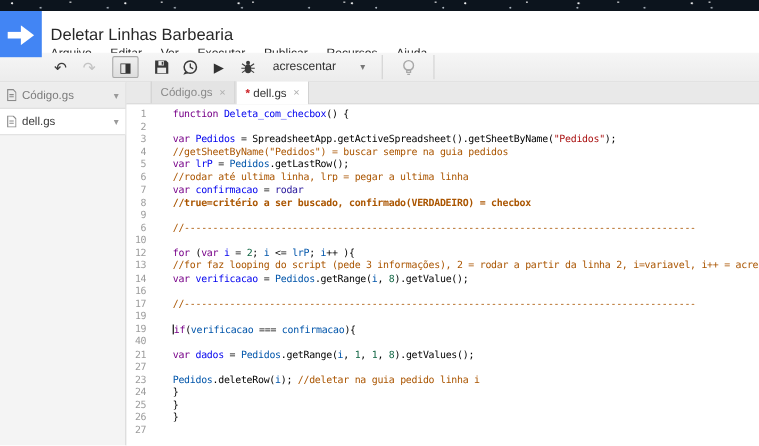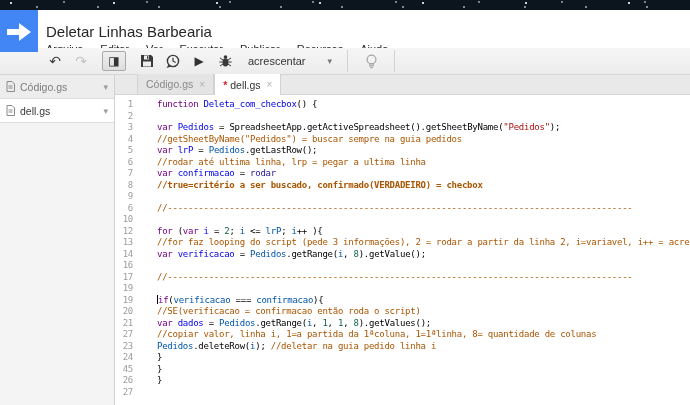--- a/index.html
+++ b/index.html
@@ -201,23 +201,23 @@
       <div class="cl"><div class="gut">9</div><div class="src"></div></div>
       <div class="cl"><div class="gut">6</div><div class="src"><span style="color: rgb(170, 85, 0);">//------------------------------------------------------------------------------------------</span></div></div>
       <div class="cl"><div class="gut">10</div><div class="src"></div></div>
       <div class="cl"><div class="gut">12</div><div class="src"><span style="color: rgb(119, 0, 136);">for</span><span style="color: rgb(0, 0, 0);"> (</span><span style="color: rgb(119, 0, 136);">var</span><span style="color: rgb(0, 0, 0);"> </span><span style="color: rgb(0, 0, 238);">i</span><span style="color: rgb(0, 0, 0);"> = </span><span style="color: rgb(17, 102, 68);">2</span><span style="color: rgb(0, 0, 0);">; </span><span style="color: rgb(0, 85, 170);">i</span><span style="color: rgb(0, 0, 0);"> &lt;= </span><span style="color: rgb(0, 85, 170);">lrP</span><span style="color: rgb(0, 0, 0);">; </span><span style="color: rgb(0, 85, 170);">i</span><span style="color: rgb(0, 0, 0);">++ ){</span></div></div>
       <div class="cl"><div class="gut">13</div><div class="src"><span style="color: rgb(170, 85, 0);">//for faz looping do script (pede 3 informações), 2 = rodar a partir da linha 2, i=variavel, i++ = acrescentar</span></div></div>
       <div class="cl"><div class="gut">14</div><div class="src"><span style="color: rgb(119, 0, 136);">var</span><span style="color: rgb(0, 0, 0);"> </span><span style="color: rgb(0, 0, 238);">verificacao</span><span style="color: rgb(0, 0, 0);"> = </span><span style="color: rgb(0, 85, 170);">Pedidos</span><span style="color: rgb(0, 0, 0);">.getRange(</span><span style="color: rgb(0, 85, 170);">i</span><span style="color: rgb(0, 0, 0);">, </span><span style="color: rgb(17, 102, 68);">8</span><span style="color: rgb(0, 0, 0);">).getValue();</span></div></div>
       <div class="cl"><div class="gut">16</div><div class="src"></div></div>
       <div class="cl"><div class="gut">17</div><div class="src"><span style="color: rgb(170, 85, 0);">//------------------------------------------------------------------------------------------</span></div></div>
       <div class="cl"><div class="gut">19</div><div class="src"></div></div>
       <div class="cl"><div class="gut">19</div><div class="src"><span class="caret-bar"></span><span style="color: rgb(119, 0, 136);">if</span><span style="color: rgb(0, 0, 0);">(</span><span style="color: rgb(0, 85, 170);">verificacao</span><span style="color: rgb(0, 0, 0);"> === </span><span style="color: rgb(0, 85, 170);">confirmacao</span><span style="color: rgb(0, 0, 0);">){</span></div></div>
-      <div class="cl"><div class="gut">20</div><div class="src"><span style="color: rgb(170, 85, 0);">//SE(verificacao = confirmacao então roda o script)</span></div></div>
+      <div class="cl"><div class="gut">40</div></div>
       <div class="cl"><div class="gut">21</div><div class="src"><span style="color: rgb(119, 0, 136);">var</span><span style="color: rgb(0, 0, 0);"> </span><span style="color: rgb(0, 0, 238);">dados</span><span style="color: rgb(0, 0, 0);"> = </span><span style="color: rgb(0, 85, 170);">Pedidos</span><span style="color: rgb(0, 0, 0);">.getRange(</span><span style="color: rgb(0, 85, 170);">i</span><span style="color: rgb(0, 0, 0);">, </span><span style="color: rgb(17, 102, 68);">1</span><span style="color: rgb(0, 0, 0);">, </span><span style="color: rgb(17, 102, 68);">1</span><span style="color: rgb(0, 0, 0);">, </span><span style="color: rgb(17, 102, 68);">8</span><span style="color: rgb(0, 0, 0);">).getValues();</span></div></div>
-      <div class="cl"><div class="gut">27</div><div class="src"><span style="color: rgb(170, 85, 0);">//copiar valor, linha i, 1=a partida da 1ªcoluna, 1=1ªlinha, 8= quantidade de colunas</span></div></div>
+      <div class="cl"><div class="gut">27</div></div>
       <div class="cl"><div class="gut">23</div><div class="src"><span style="color: rgb(0, 85, 170);">Pedidos</span><span style="color: rgb(0, 0, 0);">.deleteRow(</span><span style="color: rgb(0, 85, 170);">i</span><span style="color: rgb(0, 0, 0);">); </span><span style="color: rgb(170, 85, 0);">//deletar na guia pedido linha i</span></div></div>
       <div class="cl"><div class="gut">24</div><div class="src"><span style="color: rgb(0, 0, 0);">}</span></div></div>
-      <div class="cl"><div class="gut">45</div><div class="src"><span style="color: rgb(0, 0, 0);">}</span></div></div>
+      <div class="cl"><div class="gut">25</div><div class="src"><span style="color: rgb(0, 0, 0);">}</span></div></div>
       <div class="cl"><div class="gut">26</div><div class="src"><span style="color: rgb(0, 0, 0);">}</span></div></div>
       <div class="cl"><div class="gut">27</div><div class="src"></div></div>
     </div>
 
 </div>
 
 </body></html>

